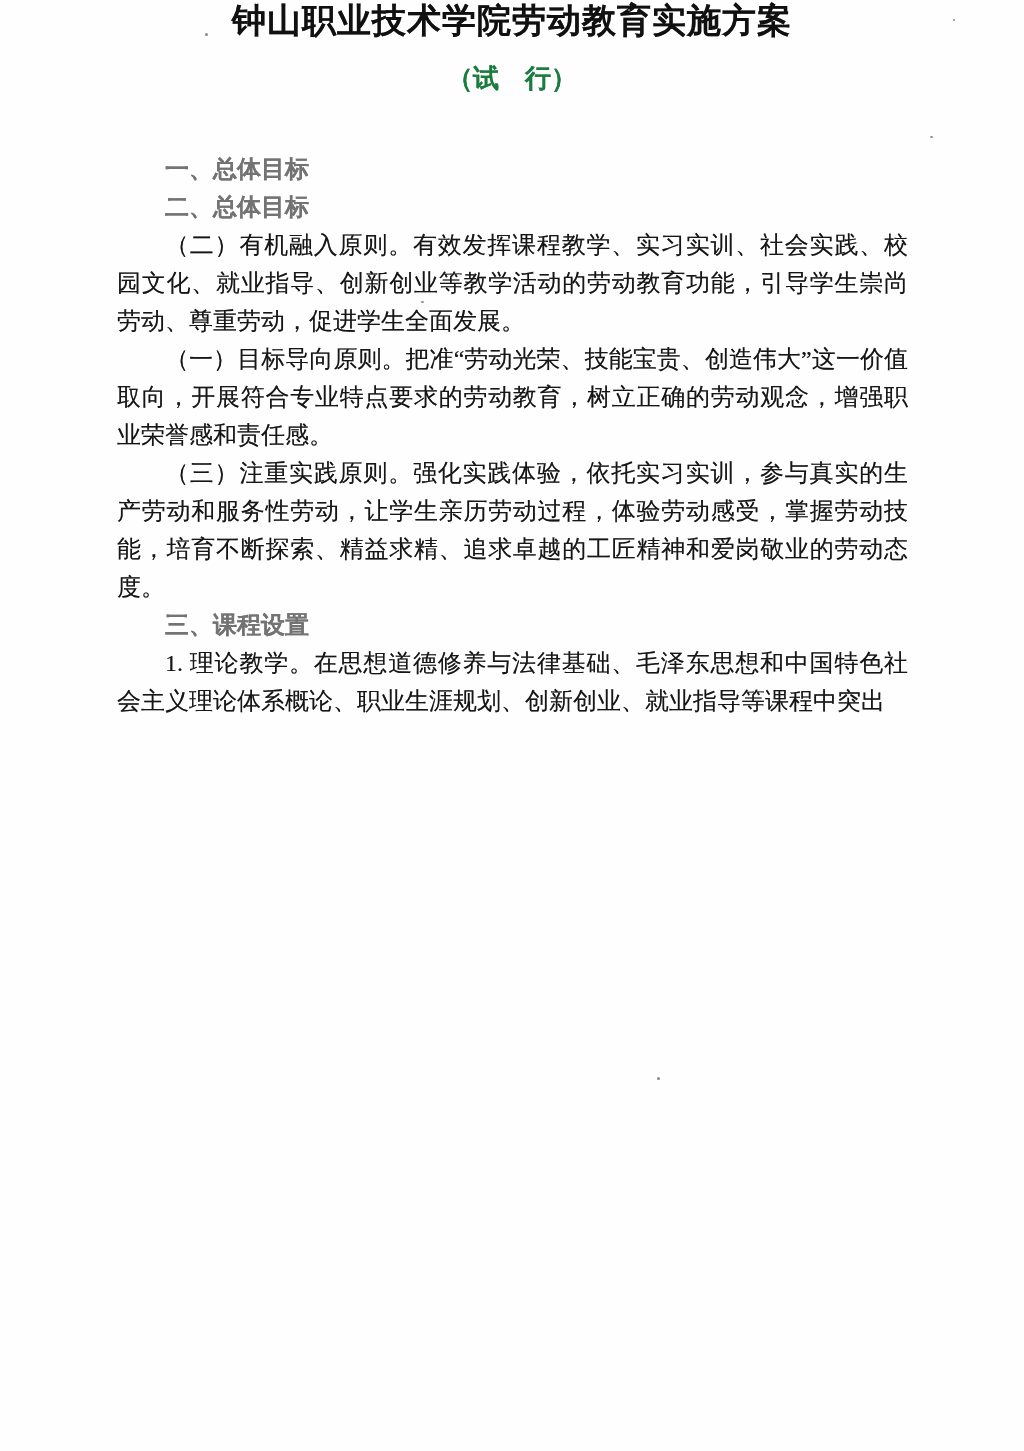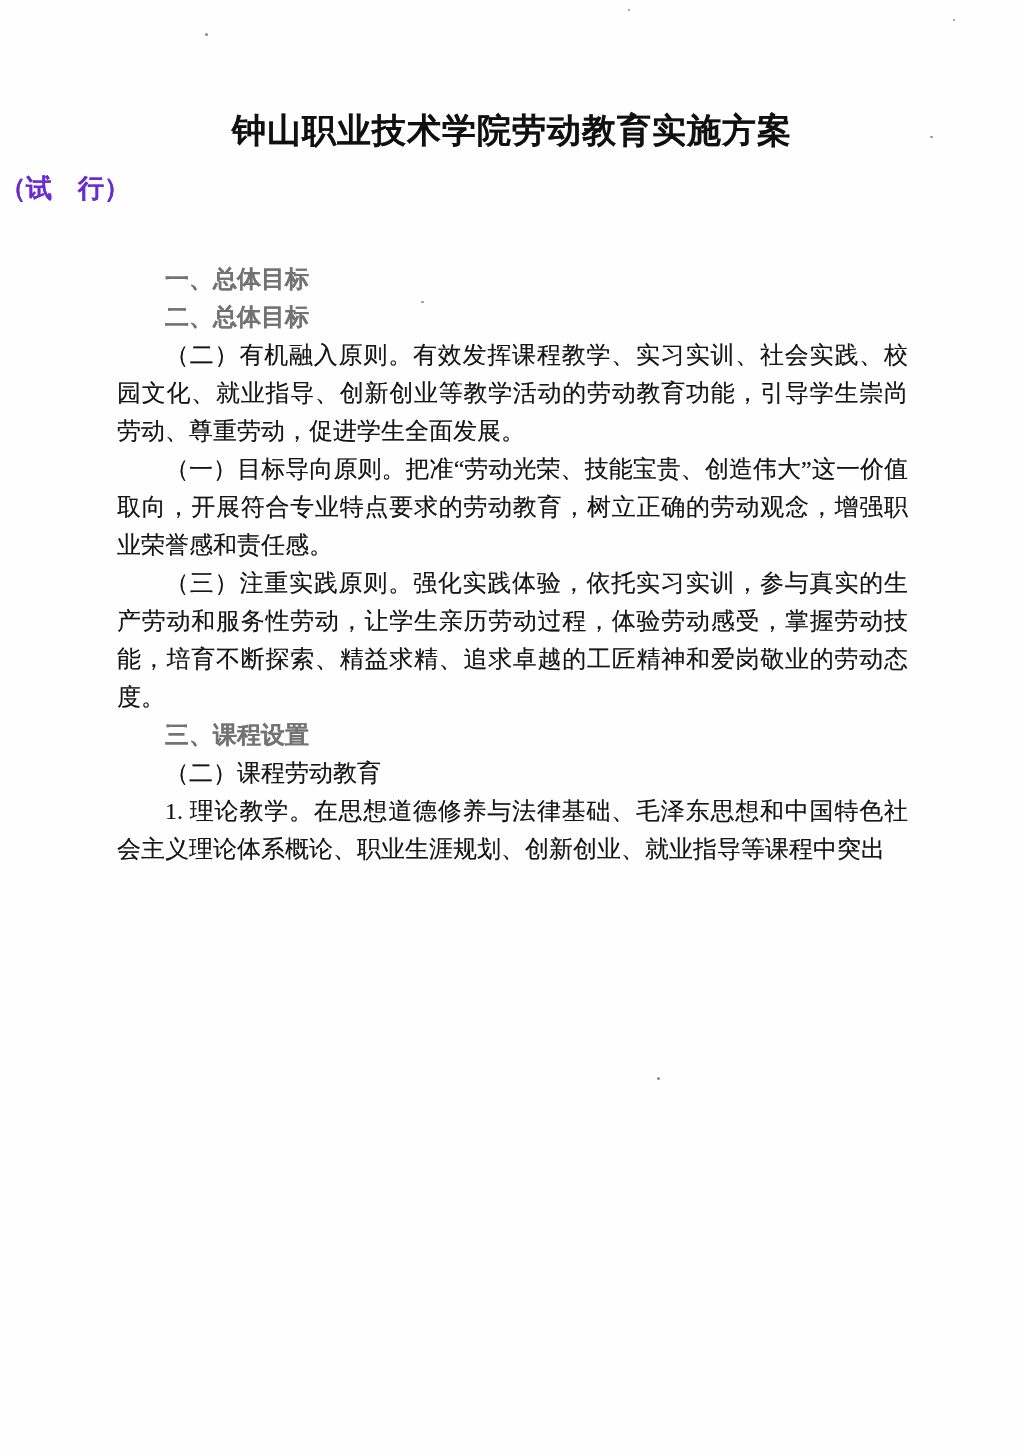--- a/index.html
+++ b/index.html
@@ -12,36 +12,35 @@
     width: 1024px;
     height: 1451px;
     margin: 0 auto;
     background: #fefefe;
     overflow: hidden;
     font-family: "Liberation Serif", "DejaVu Serif", serif;
     color: #161616;
   }
   .doc-title {
     margin: 0;
-    padding-top: 110px;
     text-align: center;
     font-size: 34px;
     line-height: 42px;
     font-weight: 700;
     letter-spacing: 1px;
     color: #101010;
     text-shadow: 0 0 0.6px rgba(0,0,0,0.6);
   }
   .doc-subtitle {
     margin-top: 22px;
-    text-align: left;
+    text-align: center;
     font-size: 26px;
     line-height: 30px;
     font-weight: 700;
-    color: #6d28d9;
+    color: #15803d;
     text-shadow: 0 0 0.5px rgba(0,0,0,0.55);
   }
   .doc-body {
     margin: 56px 116px 0 117px;
     font-size: 24px;
     line-height: 38px;
     text-align: justify;
     text-shadow: 0 0 0.5px rgba(20,20,20,0.5);
   }
   .para {
@@ -100,18 +99,17 @@
     <p class="para">（二）有机融入原则。有效发挥课程教学、实习实训、社会实践、校园文化、就业指导、创新创业等教学活动的劳动教育功能，引导学生崇尚劳动、尊重劳动，促进学生全面发展。</p>
 
     <p class="para">（一）目标导向原则。把准“劳动光荣、技能宝贵、创造伟大”这一价值取向，开展符合专业特点要求的劳动教育，树立正确的劳动观念，增强职业荣誉感和责任感。</p>
 
     <p class="para">（三）注重实践原则。强化实践体验，依托实习实训，参与真实的生产劳动和服务性劳动，让学生亲历劳动过程，体验劳动感受，掌握劳动技能，培育不断探索、精益求精、追求卓越的工匠精神和爱岗敬业的劳动态度。</p>
 
     <h2 class="heading">三、课程设置</h2>
 
 
 
-    <p class="para subheading">（二）课程劳动教育</p>
 
     <p class="para">1. 理论教学。在思想道德修养与法律基础、毛泽东思想和中国特色社会主义理论体系概论、职业生涯规划、创新创业、就业指导等课程中突出</p>
 
   </div>
 </div>
 
 </body></html>

